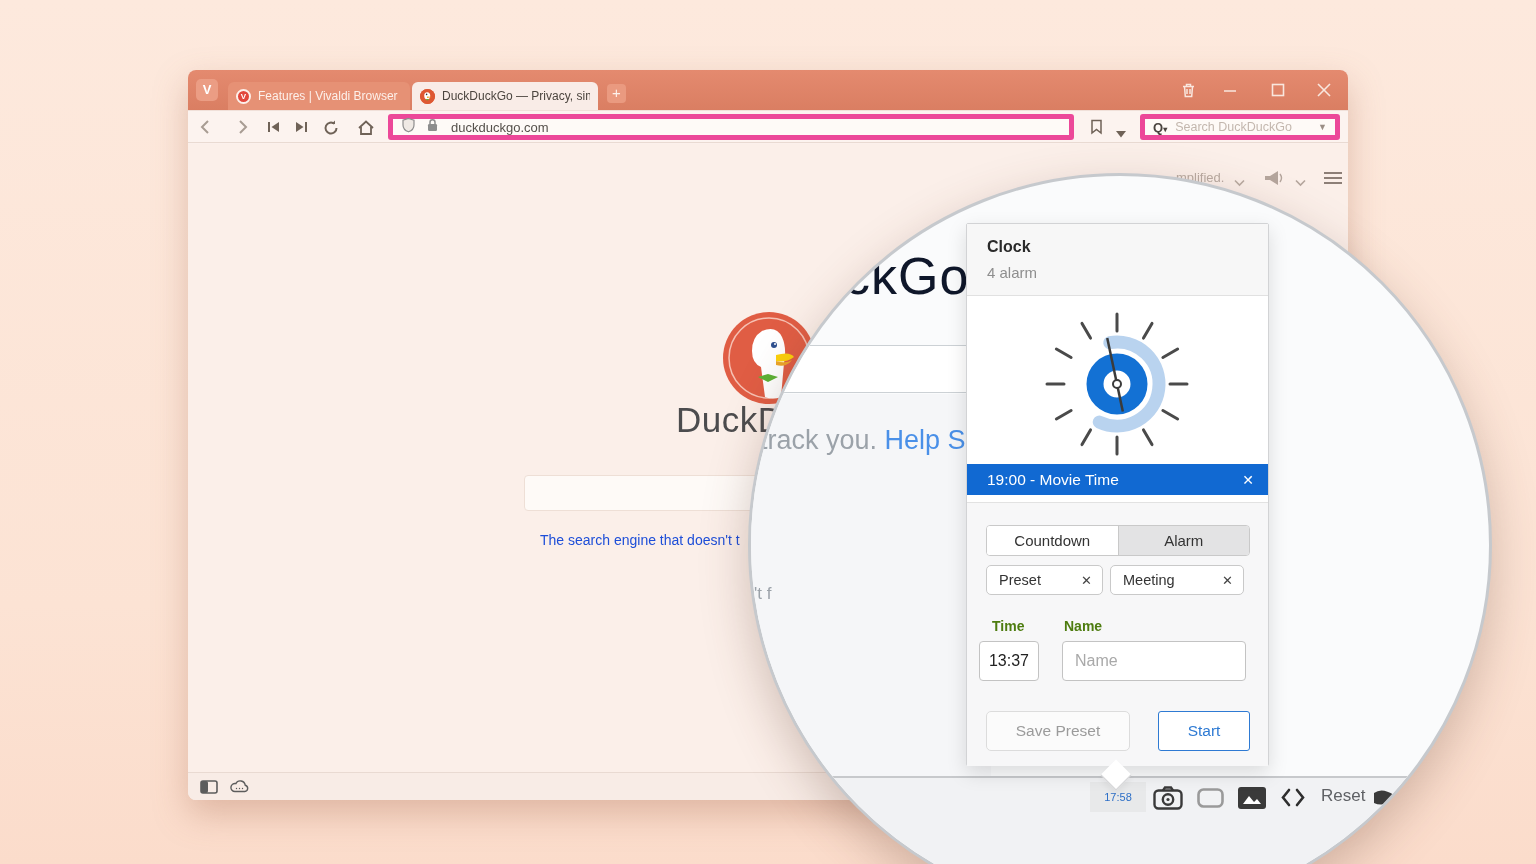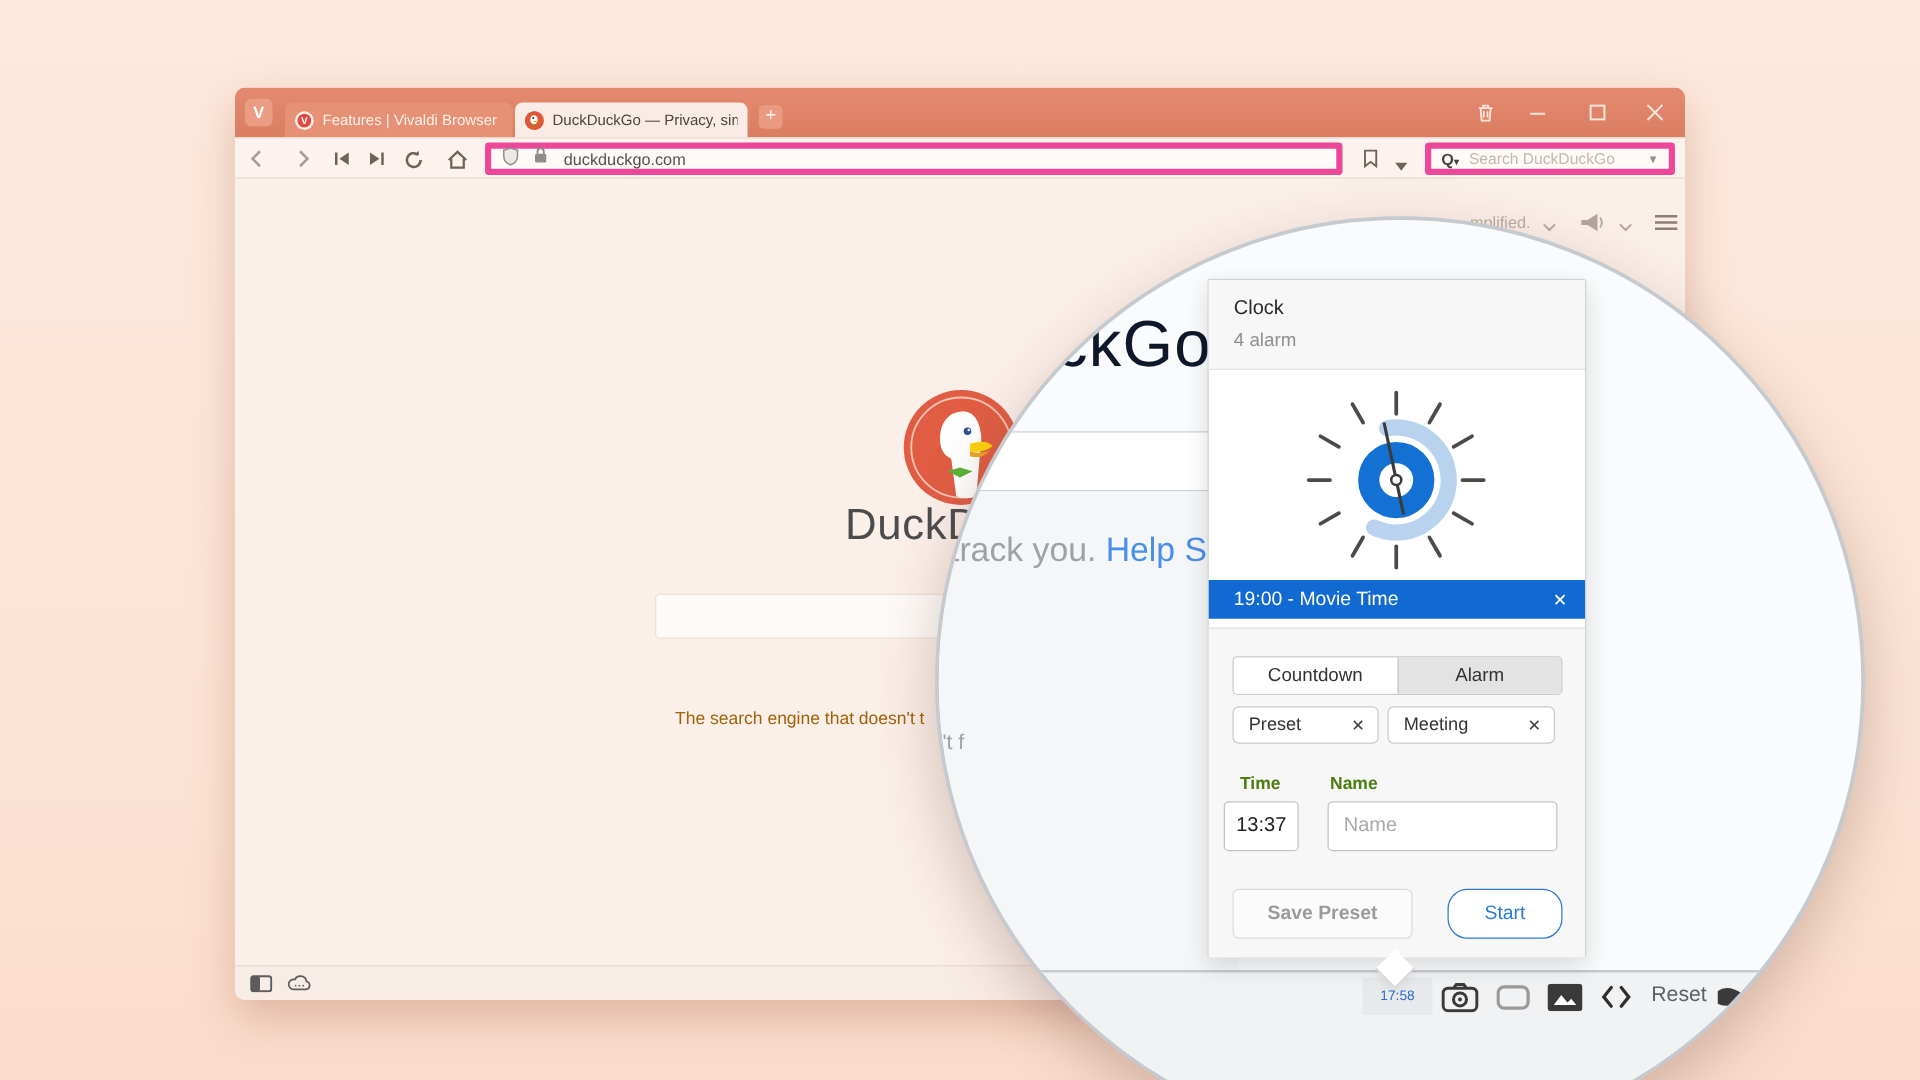--- a/index.html
+++ b/index.html
@@ -35,21 +35,21 @@
   .searchfield input { border:0; outline:0; background:transparent; font-size:12.5px;
             color:#6b625b; width:140px; font-family:"Liberation Sans",sans-serif; }
   .searchfield input::placeholder { color:#c3b7ae; }
 
   
   .content { left:0; top:74px; width:1160px; height:628px; background:#fbefe9; overflow:hidden; }
   .frag-menu { font-size:13px; color:#b9aaa1; }
   .ddg-logo { width:94px; height:94px; border-radius:50%; }
   .ddg-word { font-size:35px; color:#4c4c4e; letter-spacing:.5px; font-weight:500; }
   .page-search { width:288px; height:36px; background:#fefaf7; border:1px solid #eedfd6; border-radius:4px; }
-  .page-tagline { font-size:14px; color:#a16207;margin-top:34px; }
+  .page-tagline { font-size:14px; color:#1d4ed8; }
 
   
   .statusbar { left:0; top:702px; width:1160px; height:28px; background:#f8ece6;
                border-top:1px solid #e9dad2; }
 
   
   .magnifier { left:748px; top:173px; width:744px; height:744px; border-radius:50%;
                background:#fafbfc; border:3px solid #c6c9cd; overflow:hidden;
                box-shadow:0 18px 48px rgba(100,65,50,.28); }
   .mag-logo { font-size:52px; color:#0f172a; font-weight:500; letter-spacing:1px; }
@@ -60,44 +60,44 @@
   .mag-frag { font-size:17px; color:#9ba2a9; }
   .mag-status { background:#f1f2f4; border-top:2px solid #c7c9cc; }
   .ms-clock { width:56px; height:30px; background:#e8e9ea; color:#2d6fc7; font-size:11px;
               text-align:center; line-height:30px; }
   .ms-reset { font-size:17px; color:#5f6165; }
 
   
   .panel { left:215px; top:47px; width:303px; height:543px; background:#fff;
            border:1px solid #d2d3d5; border-radius:2px; box-shadow:0 7px 20px rgba(0,0,0,.13); }
   .panel-head { left:0; top:0; width:301px; height:72px; background:#f7f7f7; border-bottom:1px solid #e1e1e1; }
-  .p-title { font-size:16px; font-weight:normal; color:#2a2a2a; }
+  .p-title { font-size:16px; font-weight:bold; color:#2a2a2a; }
   .p-sub { font-size:15px; color:#8e8e8e; }
   .p-alarmbar { left:0; top:240px; width:301px; height:31px; background:#1169d2; color:#fff;
                 display:flex; align-items:center; }
   .p-alarmbar .txt { font-size:15.5px; margin-left:20px; flex:1; }
   .p-alarmbar .x { margin-right:14px; font-size:14px; }
   .p-body { left:0; top:278px; width:301px; height:264px; background:#f7f7f8; border-top:1px solid #e2e2e2; }
   .seg { left:19px; top:22px; width:264px; height:31px; border:1px solid #c9c9c9; border-radius:4px;
          display:flex; overflow:hidden; background:#fff; }
   .seg > div { flex:1; text-align:center; line-height:29px; font-size:15px; color:#333; }
   .seg .on { background:#fff; }
   .seg .off { background:#e3e3e4; border-left:1px solid #c9c9c9; }
   .chip { top:62px; height:30px; background:#fff; border:1px solid #c9c9c9; border-radius:5px;
           display:flex; align-items:center; font-size:14.5px; color:#333; }
   .chip .cx { margin-left:auto; margin-right:10px; color:#444; font-size:13px; }
   .p-label { font-size:14px; font-weight:bold; color:#4d7c0f; }
   .p-input { border:1px solid #c3c3c3; border-radius:4px; background:#fff; font-size:16px;
              color:#222; font-family:"Liberation Sans",sans-serif; outline:0; }
   .p-input::placeholder { color:#a9a9a9; }
   .btn-save { left:19px; top:208px; width:144px; height:40px; background:#fbfbfb;
               border:1px solid #dcdcdc; border-radius:5px; color:#9b9b9b; font-size:15.5px;
-              text-align:center; line-height:38px;font-weight:bold; }
+              text-align:center; line-height:38px; }
   .btn-start { left:191px; top:208px; width:92px; height:40px; background:#fff;
-               border:1.5px solid #2e7ad3; border-radius:16px; color:#2e7ad3; font-size:15.5px;
+               border:1.5px solid #2e7ad3; border-radius:3px; color:#2e7ad3; font-size:15.5px;
                text-align:center; line-height:37px; }
   .p-arrow { left:354px; top:588px; width:22px; height:22px; background:#fff;
              transform:rotate(45deg); border-right:1px solid #d2d3d5; border-bottom:1px solid #d2d3d5;
              box-shadow:3px 3px 6px rgba(0,0,0,.05); }
 </style>
 </head>
 <body>
 
 <div class="stage">
 

